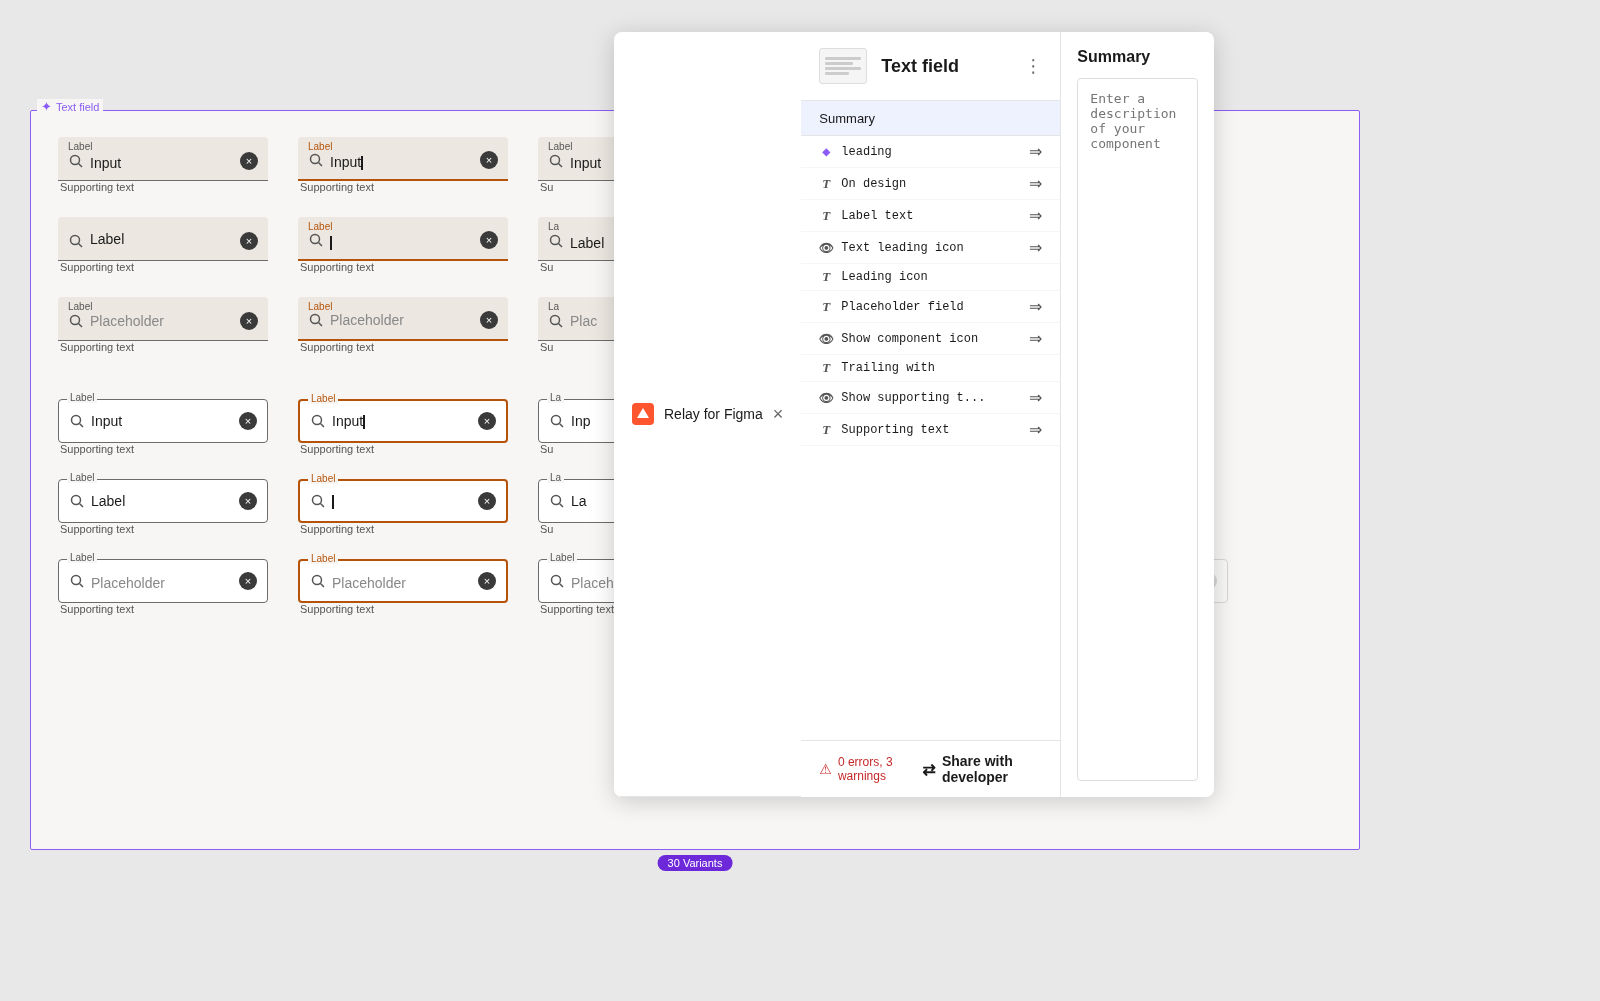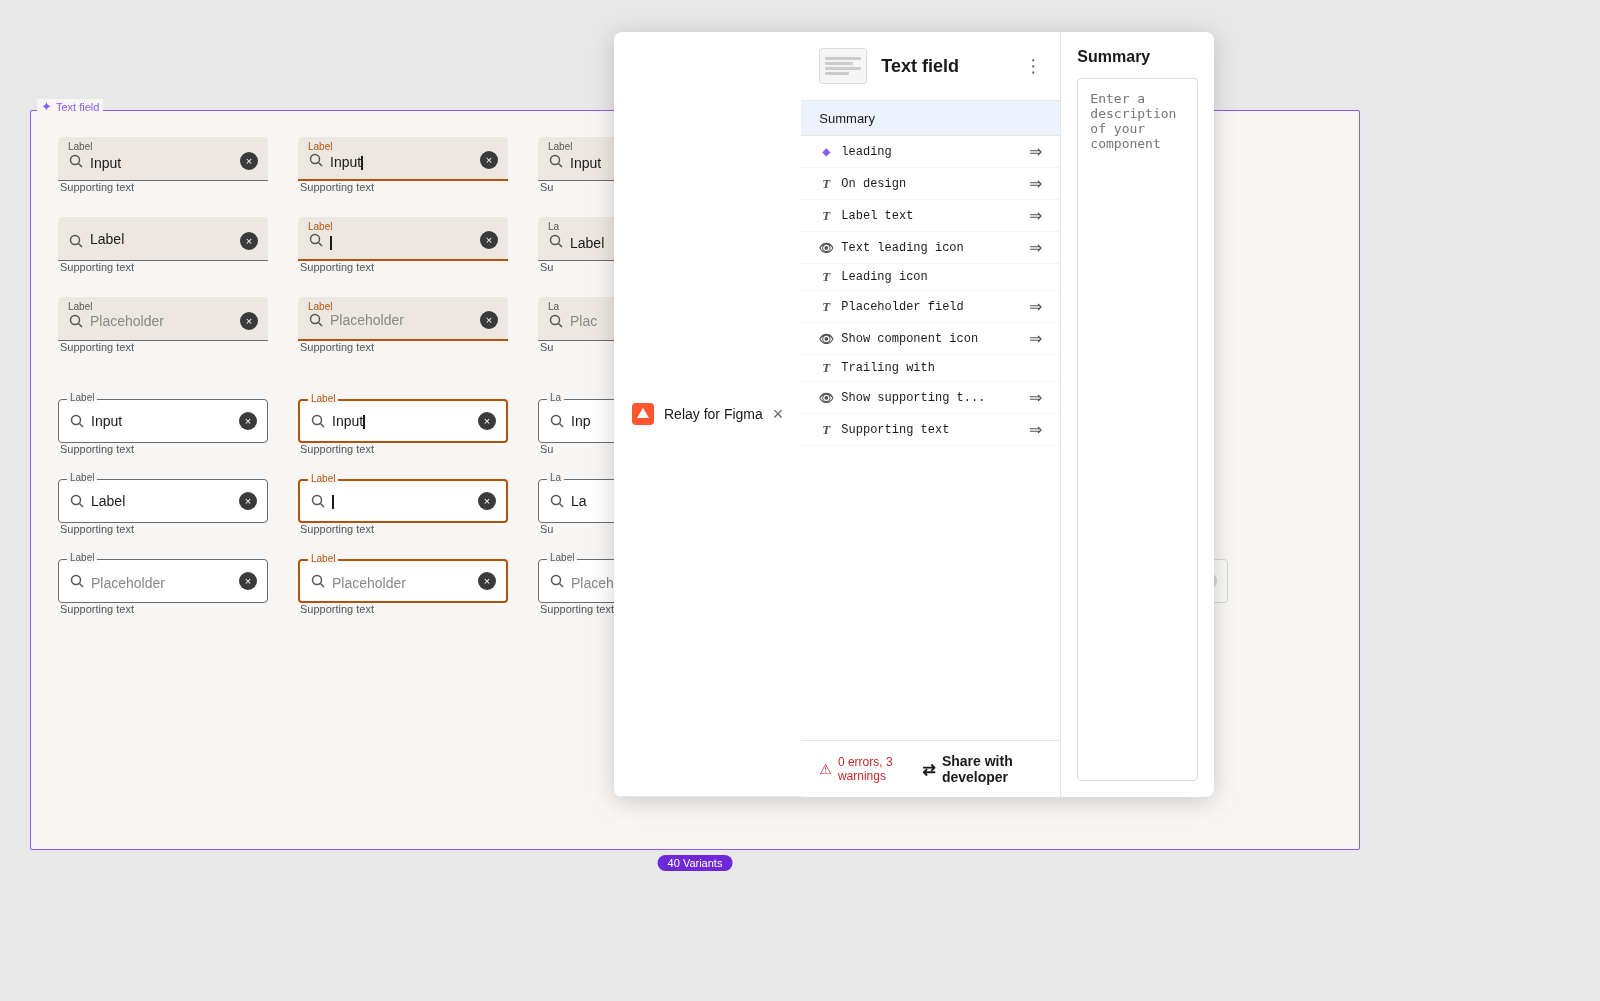--- a/index.html
+++ b/index.html
@@ -829,21 +829,21 @@
                 <line x1="10.5" y1="10.5" x2="14" y2="14"></line>
               </svg>
           </span>
           <span style="flex:1; font-size:14px; color:#bdbdbd;">Placeholder</span>
           <div class="clear-icon-gray">×</div>
         </div>
         <span class="supporting-text" style="color:#aaa;">Supporting text</span>
       </div>
     </div>
 
-    <div class="variants-badge">40 Variants</div>
+    <div class="variants-badge">30 Variants</div>
   </div>
 
   <div class="panel">
 
     <div class="panel-header">
       <div class="panel-logo">
         <svg width="14" height="14" viewBox="0 0 14 14" fill="white">
             <polygon points="7,1 13,11 1,11"></polygon>
           </svg>
       </div>

